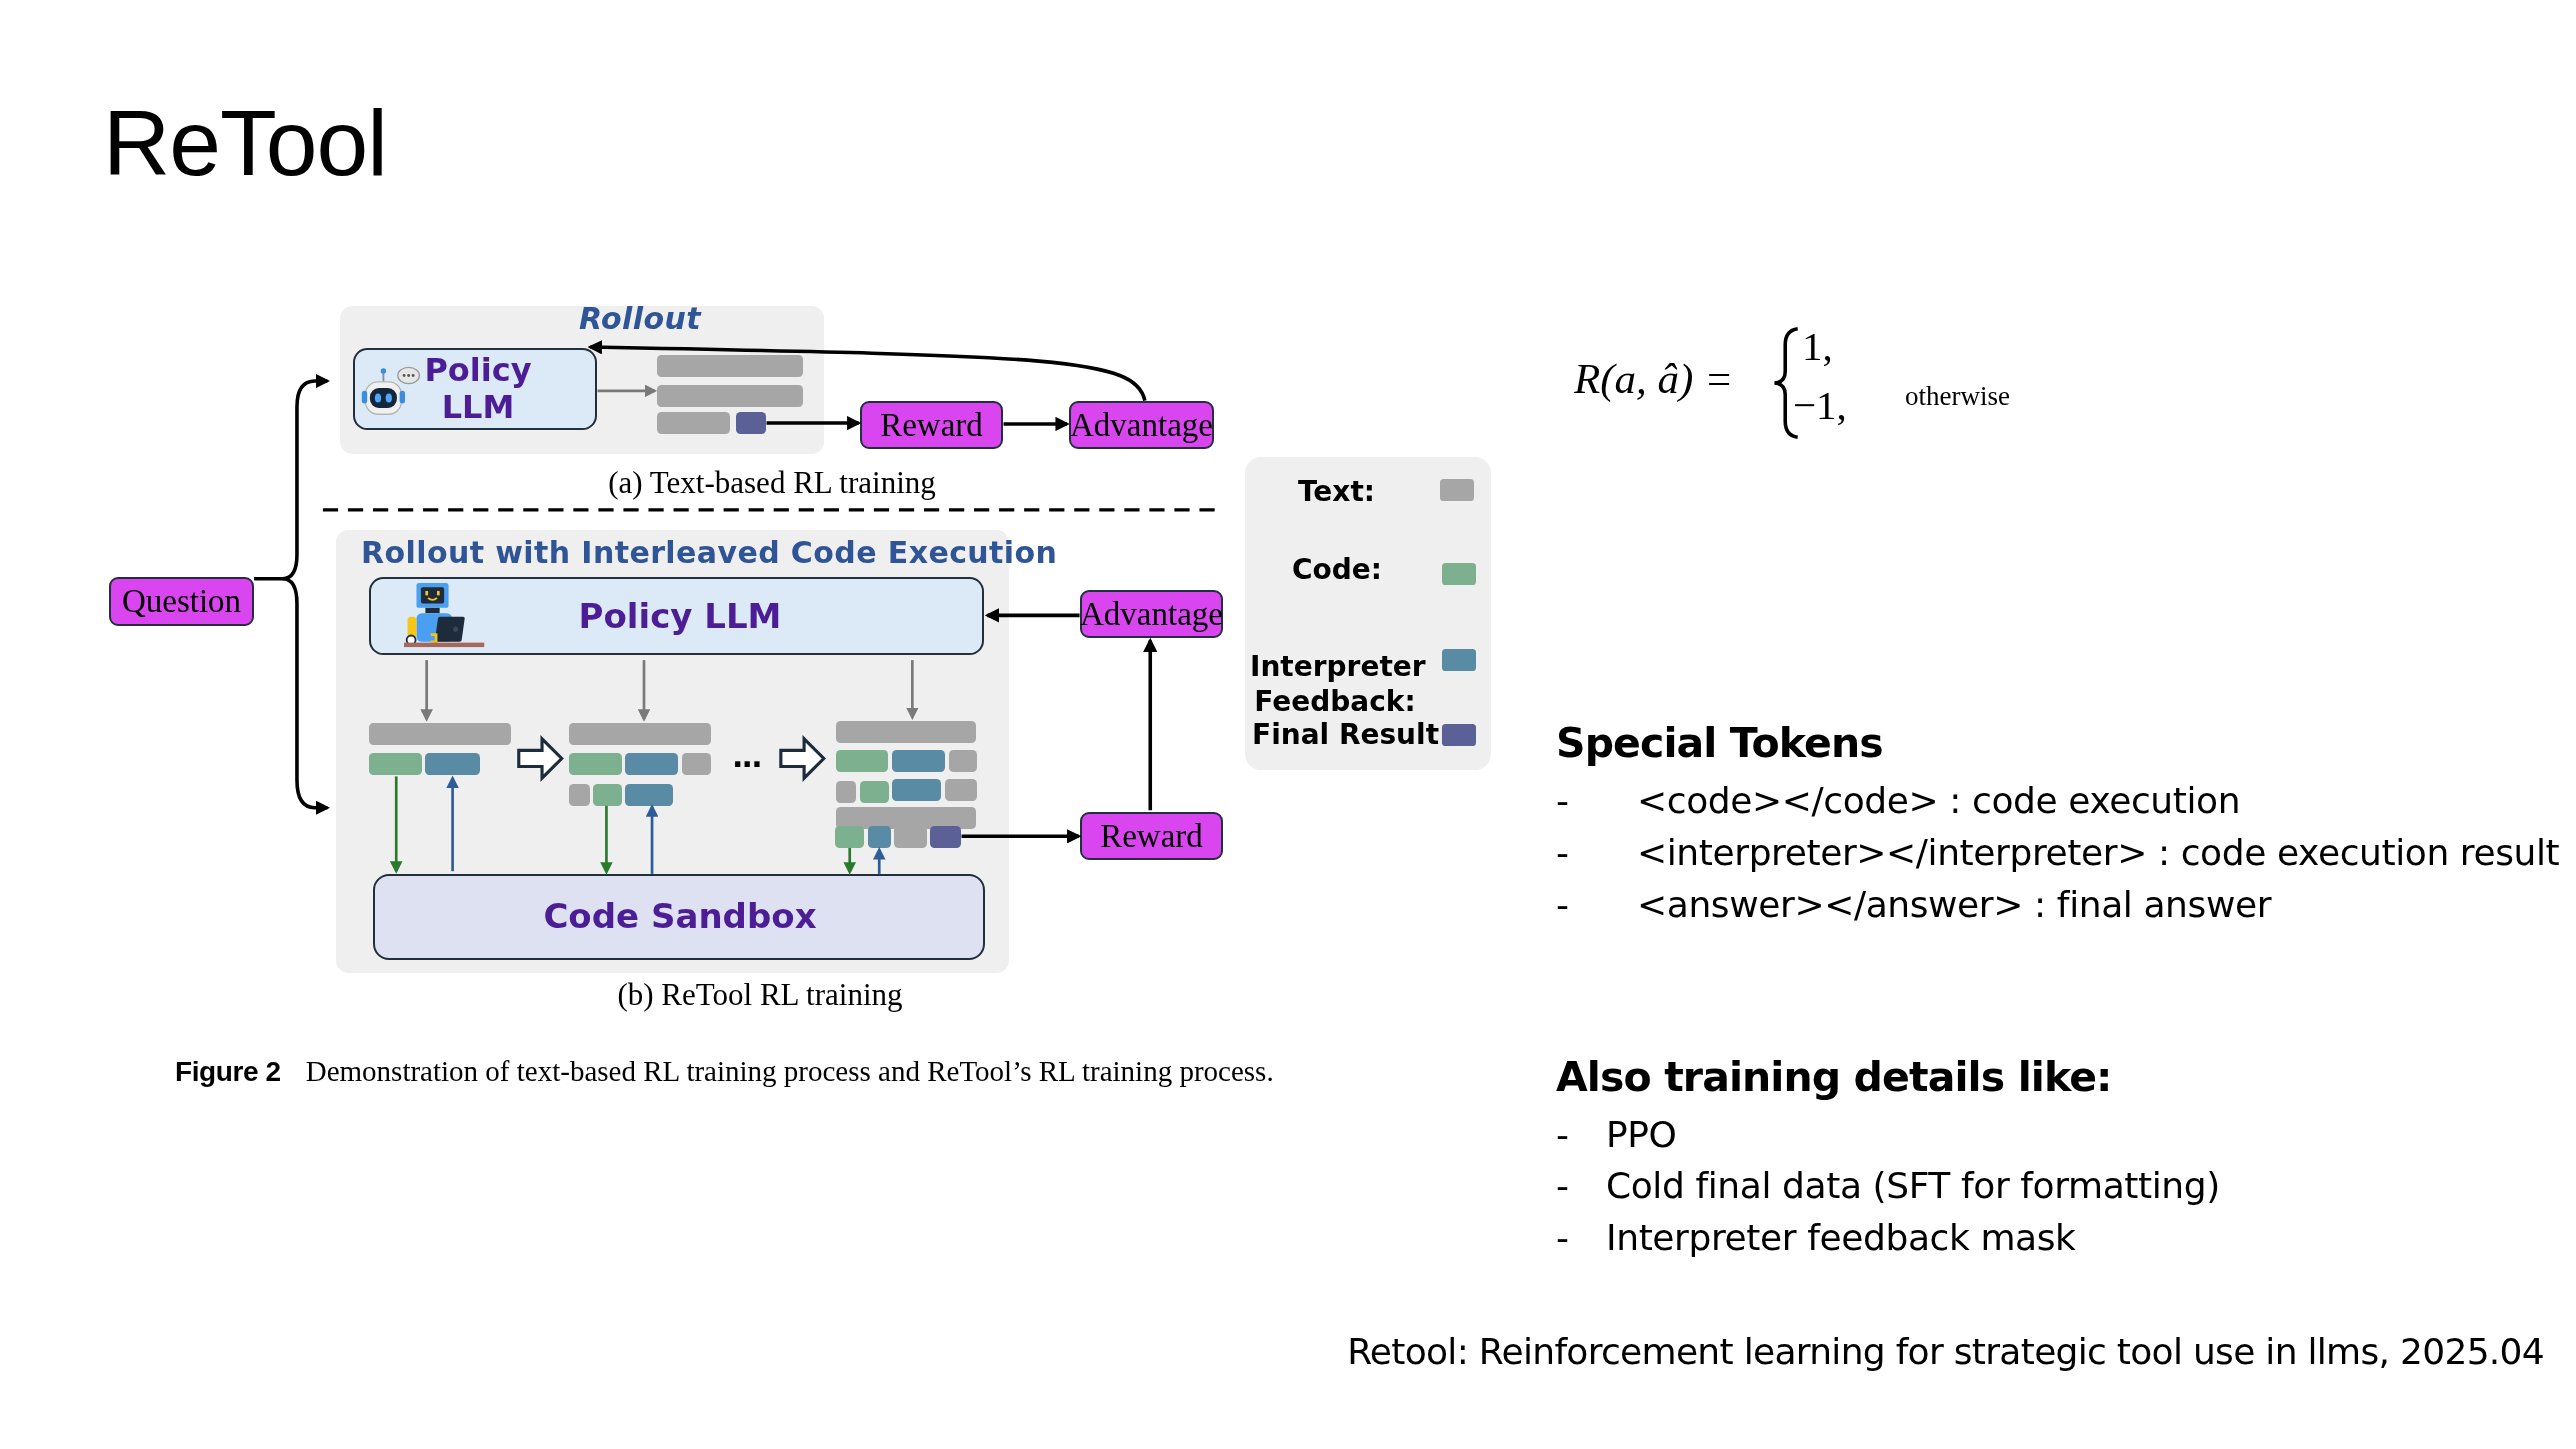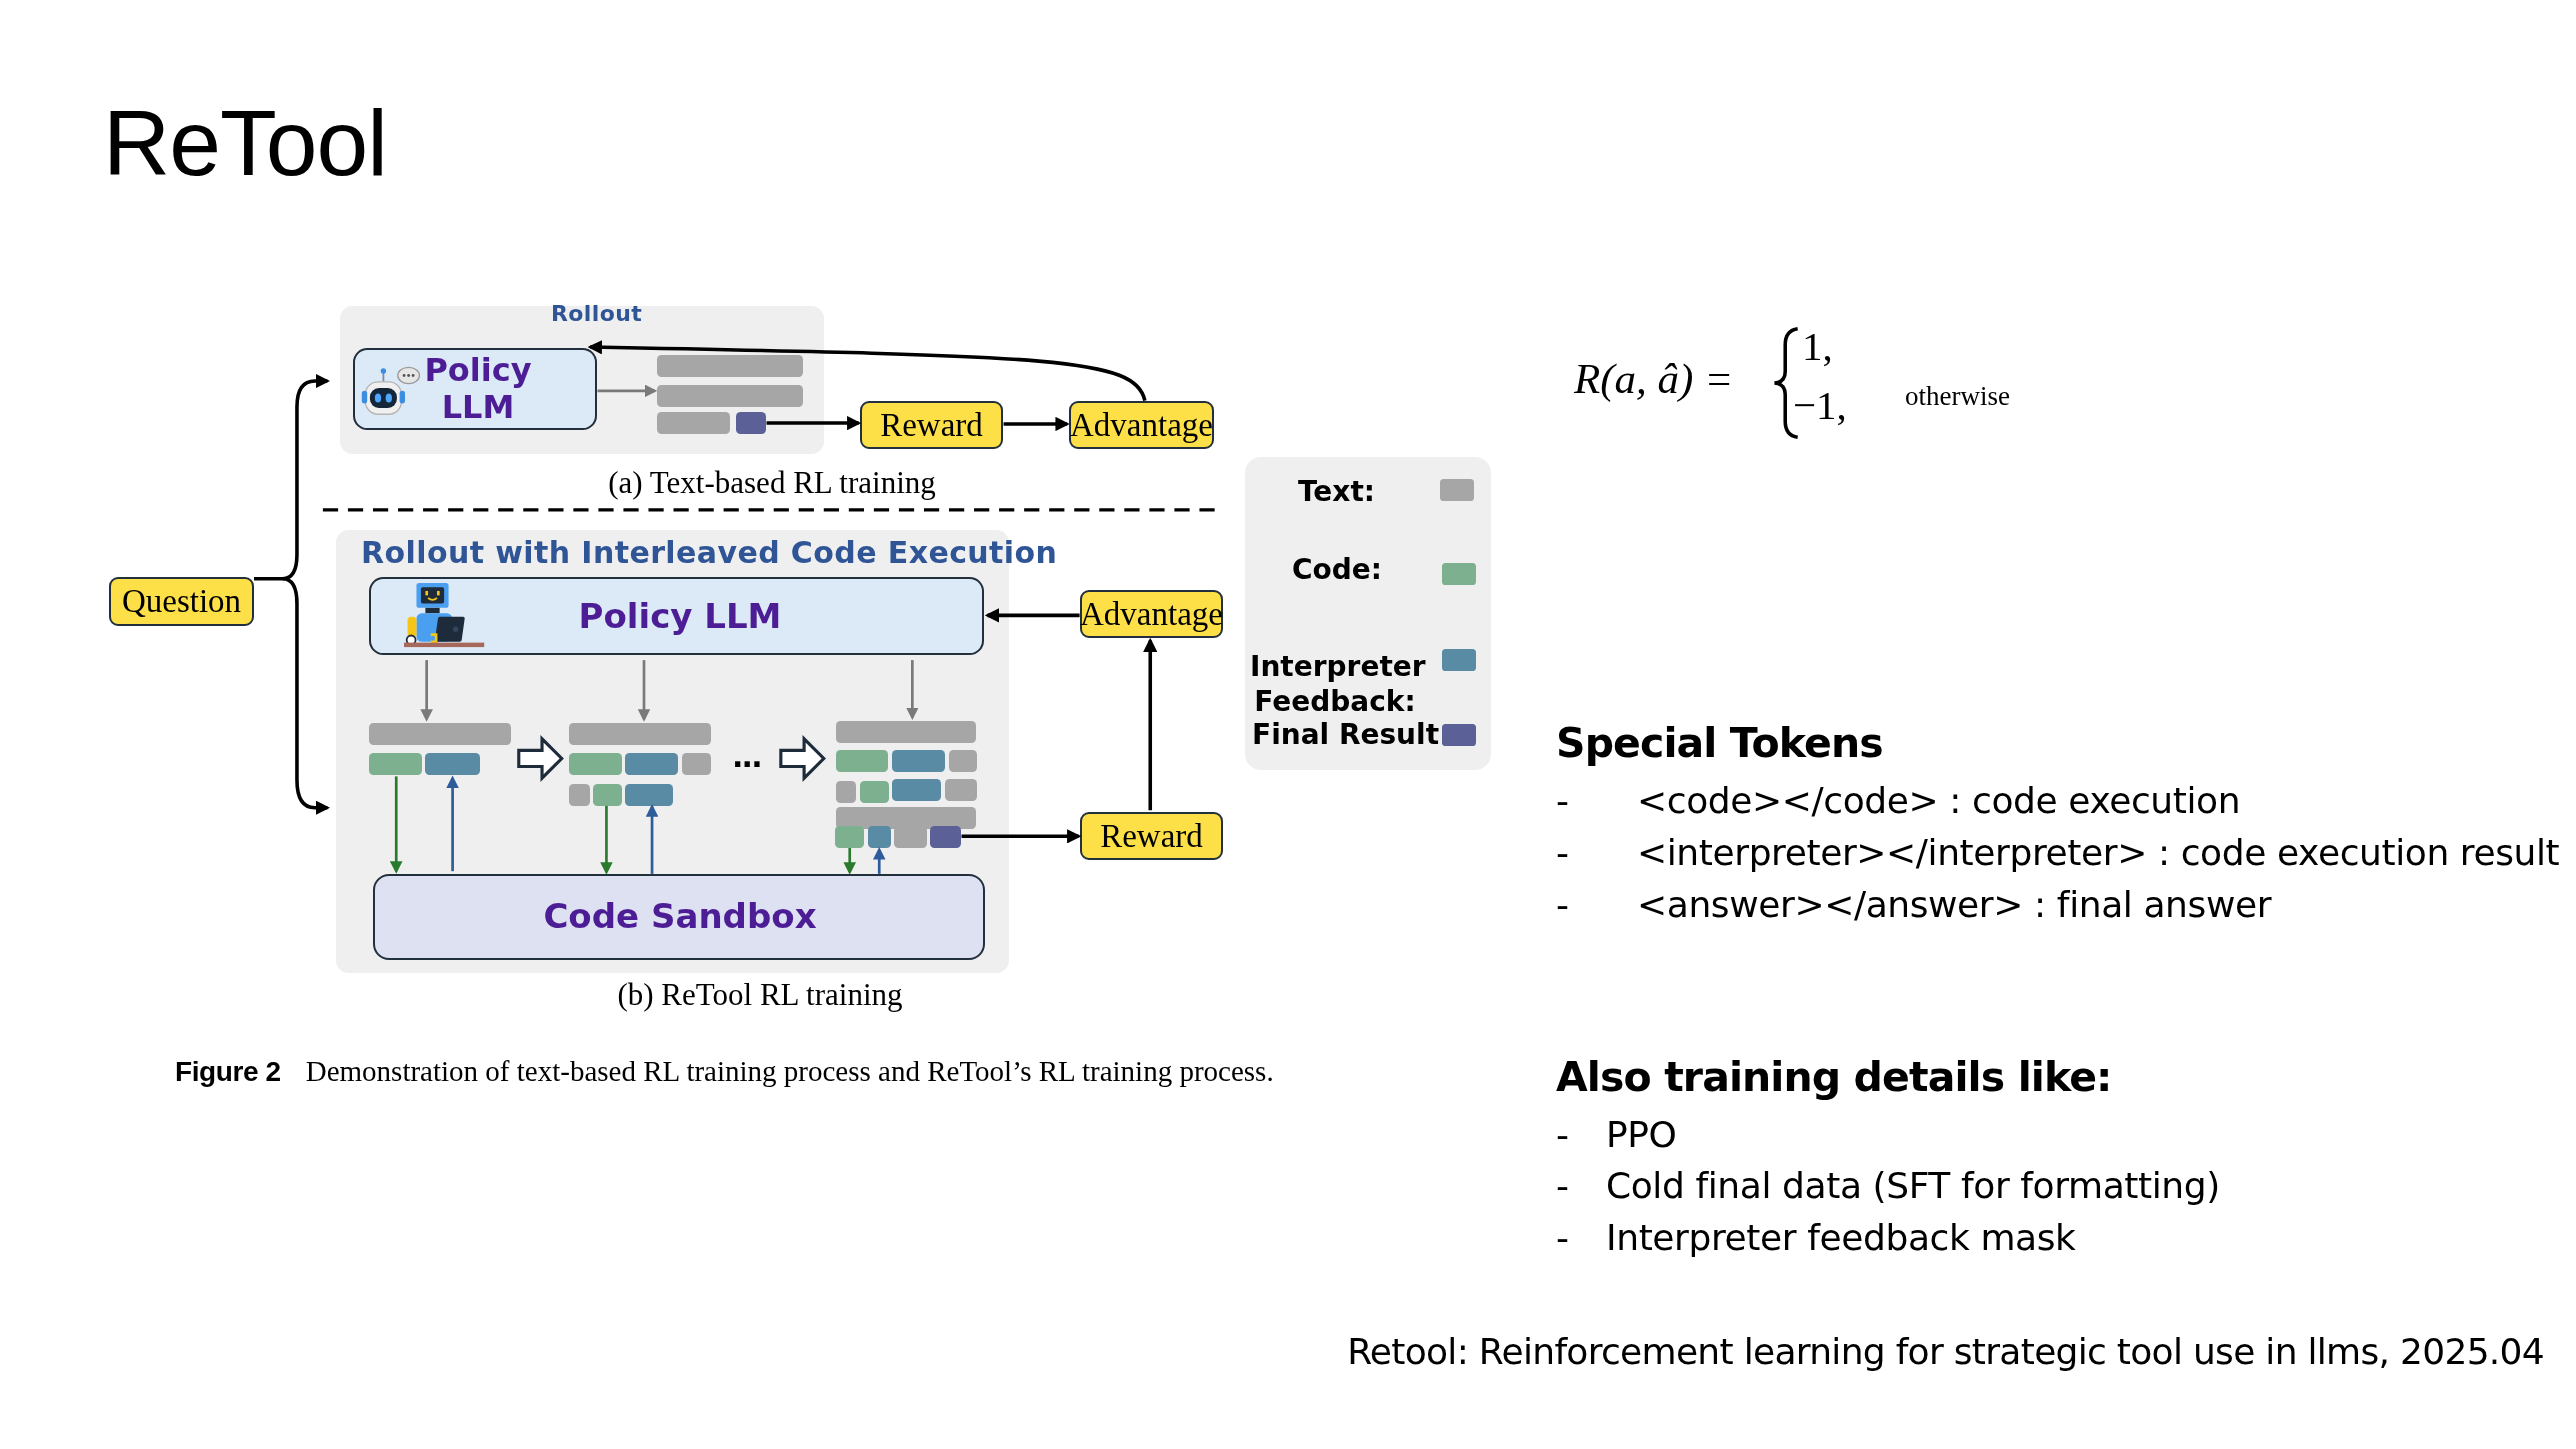--- a/index.html
+++ b/index.html
@@ -5,21 +5,21 @@
   html, body { margin:0; padding:0; background:#ffffff; }
   body { width:2576px; height:1449px; position:relative; overflow:hidden; font-family:"Liberation Sans", sans-serif; color:#000; }
   .abs { position:absolute; }
   #slide-title { left:103px; top:97px; font-size:93px; font-family:"Liberation Sans", sans-serif; font-weight:normal; letter-spacing:-0.9px; line-height:1; }
 
   
   .panel { position:absolute; background:#efefef; border-radius:12.5px; }
   .panel-title { position:absolute; color:#2f5597; font-family:"DejaVu Sans", sans-serif; font-weight:bold; font-size:30px; white-space:nowrap; letter-spacing:0.4px; }
   .llm-box { position:absolute; background:#dce9f7; border:2.7px solid #22303e; border-radius:14.3px; box-sizing:border-box; }
   .llm-label { position:absolute; font-family:"DejaVu Sans", sans-serif; font-weight:bold; color:#4c1d95; text-align:center; line-height:1.15; }
-  .serif-box { position:absolute; background:#fde047; border:2.2px solid #22303e; border-radius:9px; box-sizing:border-box; display:flex; align-items:center; justify-content:center; font-family:"Liberation Serif", serif; font-size:33px; color:#000; white-space:nowrap; }
+  .serif-box { position:absolute; background:#d946ef; border:2.2px solid #22303e; border-radius:9px; box-sizing:border-box; display:flex; align-items:center; justify-content:center; font-family:"Liberation Serif", serif; font-size:33px; color:#000; white-space:nowrap; }
   .caption-serif { position:absolute; font-family:"Liberation Serif", serif; font-size:31px; white-space:nowrap; transform:translateX(-50%); }
   .blk { position:absolute; border-radius:4.5px; }
   .c-text { background:#a6a6a6; }
   .c-code { background:#7db08f; }
   .c-fb { background:#5a8ba5; }
   .c-final { background:#5b6196; }
   .sandbox { position:absolute; background:#dde1f2; border:2.7px solid #22303e; border-radius:16px; box-sizing:border-box; }
   .legend { position:absolute; background:#efefef; border-radius:16px; }
   .legend-label { position:absolute; font-family:"DejaVu Sans", sans-serif; font-weight:bold; font-size:28px; text-align:center; white-space:nowrap; line-height:1.25; }
   .legend-swatch { position:absolute; width:34px; height:21.5px; border-radius:3.6px; }
@@ -40,21 +40,21 @@
   svg.overlay { position:absolute; left:0; top:0; }
 </style>
 </head>
 <body>
 
 <div id="slide-title" class="abs">ReTool</div>
 
 <div>
 
   <div class="panel" style="left:340px;top:306px;width:484px;height:148px;"></div>
-  <div class="panel-title" style="left:551px;top:301px;font-size:22px;">Rollout</div>
+  <div class="panel-title" style="left:579px;top:301px;font-size:30px;font-style:italic;">Rollout</div>
 
   <div class="llm-box" style="left:353px;top:348px;width:244px;height:82px;"></div>
 
   <svg class="abs" style="left:360px;top:362px;" width="63" height="63" viewBox="0 0 70 70">
     <ellipse cx="54" cy="15" rx="12" ry="9" fill="#e6e6e6" stroke="#9a9a9a" stroke-width="1.5"></ellipse>
     <circle cx="49" cy="15" r="1.6" fill="#555"></circle>
       <circle cx="54" cy="15" r="1.6" fill="#555"></circle>
       <circle cx="59" cy="15" r="1.6" fill="#555"></circle>
     <line x1="26" y1="12" x2="26" y2="22" stroke="#7a8ea5" stroke-width="2"></line>
     <circle cx="26" cy="10" r="3" fill="#3a8de0"></circle>

